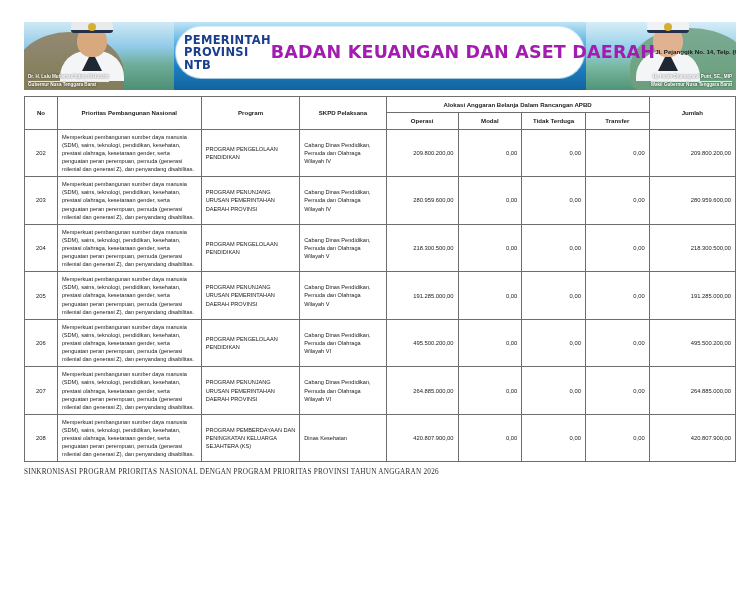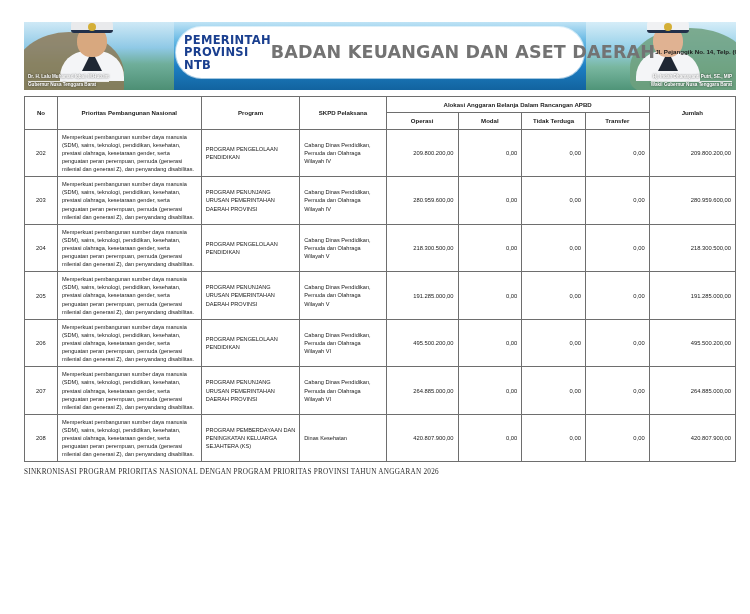--- a/index.html
+++ b/index.html
@@ -133,21 +133,21 @@
     font-size: 11.5px;
     letter-spacing: .3px;
     color: #1a3f8f;
     line-height: 1.05;
   }
   .lh-line2 {
     font-family: "DejaVu Sans", sans-serif;
     font-weight: bold;
     font-size: 17.5px;
     letter-spacing: .2px;
-    color: #737373;
+    color: #a21caf;
     line-height: 1.08;
     white-space: nowrap;
   }
   .lh-line3, .lh-line4 {
     font-size: 6.2px;
     font-weight: bold;
     color: #1b1b1b;
     line-height: 1.35;
     white-space: nowrap;
   }

